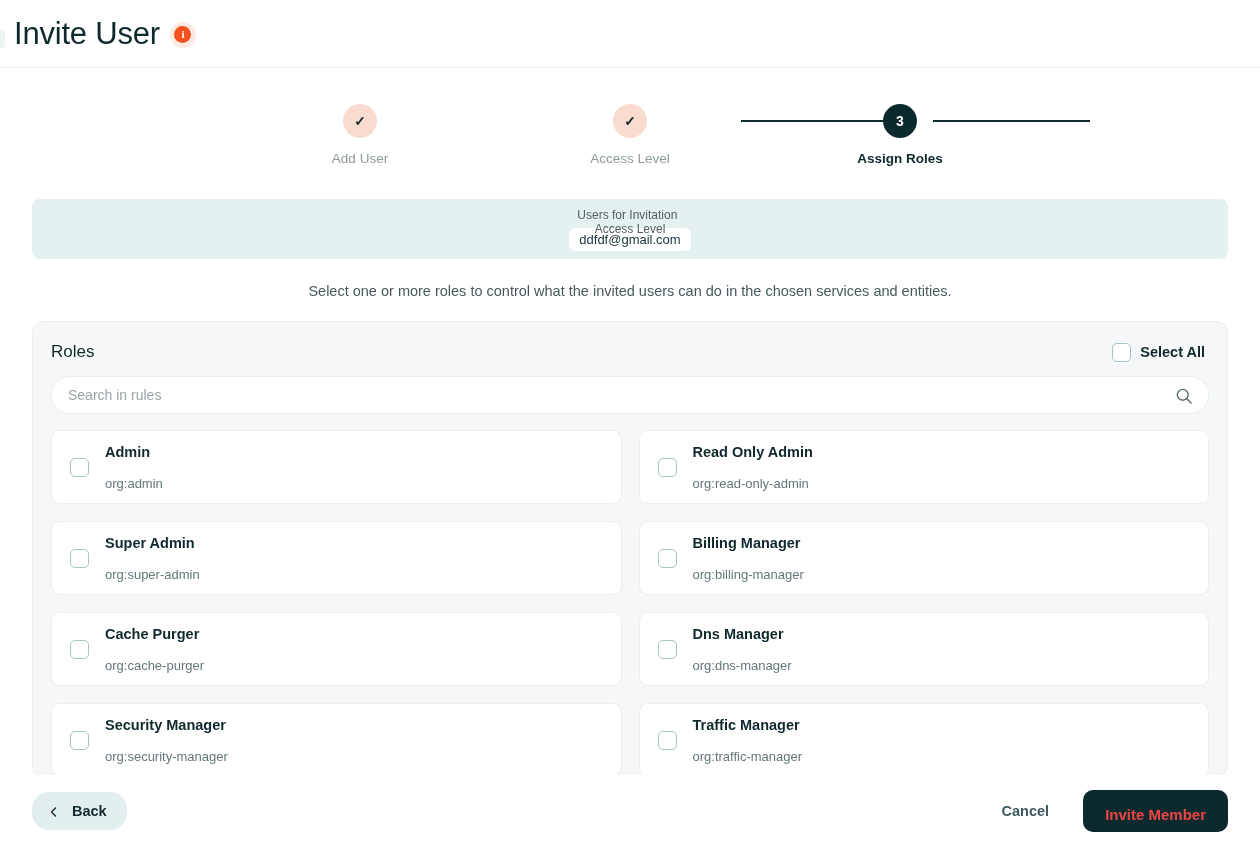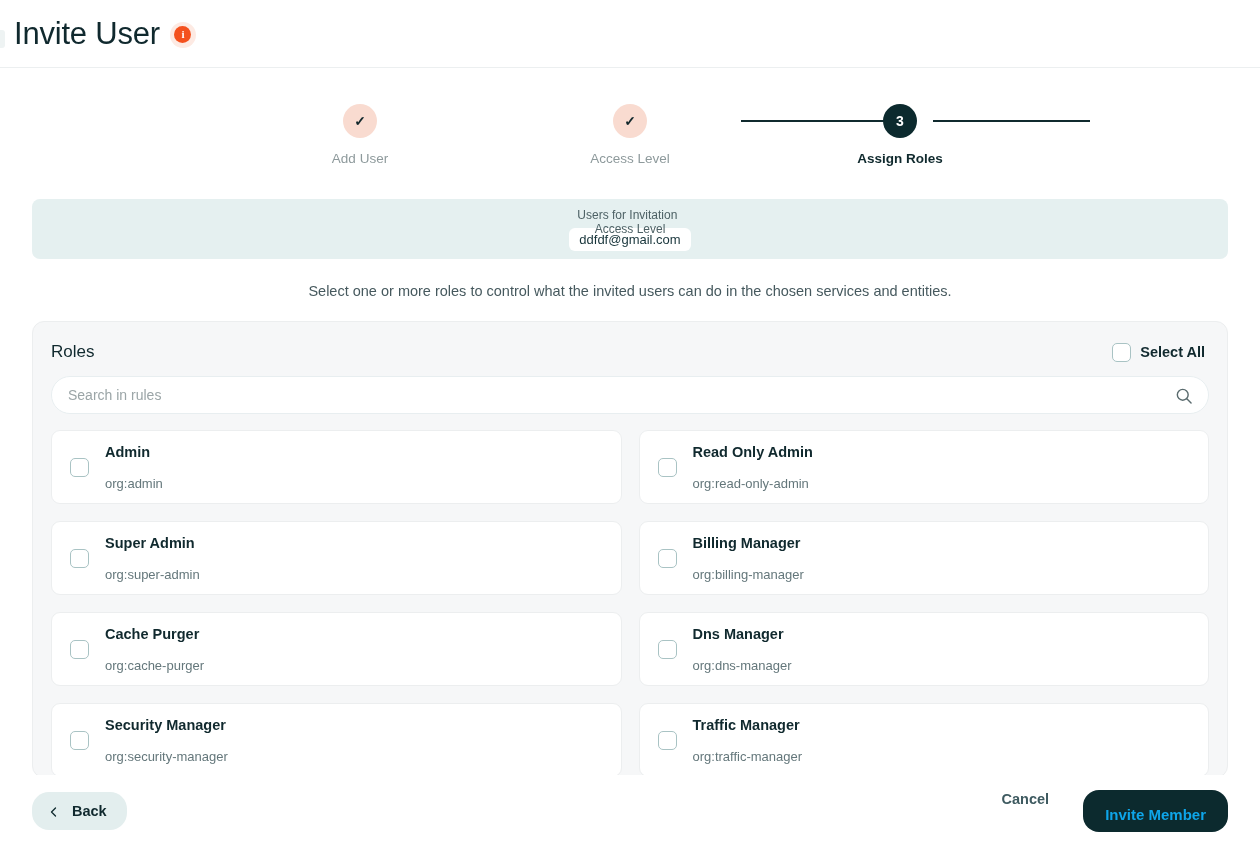--- a/index.html
+++ b/index.html
@@ -223,30 +223,30 @@
     display: inline-flex; align-items: center; gap: 12px;
     background: #e3eeee;
     border: 0; border-radius: 17px;
     height: 38px; padding: 0 20px 0 16px;
     font-family: Liberation Sans, sans-serif;
     font-size: 14.5px; font-weight: 700;
     color: #10292e;
     cursor: pointer;
   }
   .chev { width: 12px; height: 12px; color: #10292e; }
-  .bar-right { margin-left: auto; display: flex; align-items: flex-start; gap: 28px; }
+  .bar-right { margin-left: auto; display: flex; align-items: center; gap: 28px; }
   .btn-cancel {
     background: transparent; border: 0;
     font-family: "Liberation Sans", sans-serif;
     font-size: 14.5px; font-weight: 700;
     color: #3e5a60; cursor: pointer;
   }
   .btn-invite {
-    background: #0c2a2e; color: #0ea5e9;
-    border: 0; border-radius: 16px;
+    background: #0c2a2e; color: #ef4444;
+    border: 0; border-radius: 10px;
     height: 42px; padding: 16px 22px;
     font-family: "Liberation Sans", sans-serif;
     font-size: 15px; font-weight: 700;
     cursor: pointer;
   }
 </style>
 </head>
 <body>
 
 <div class="app">

